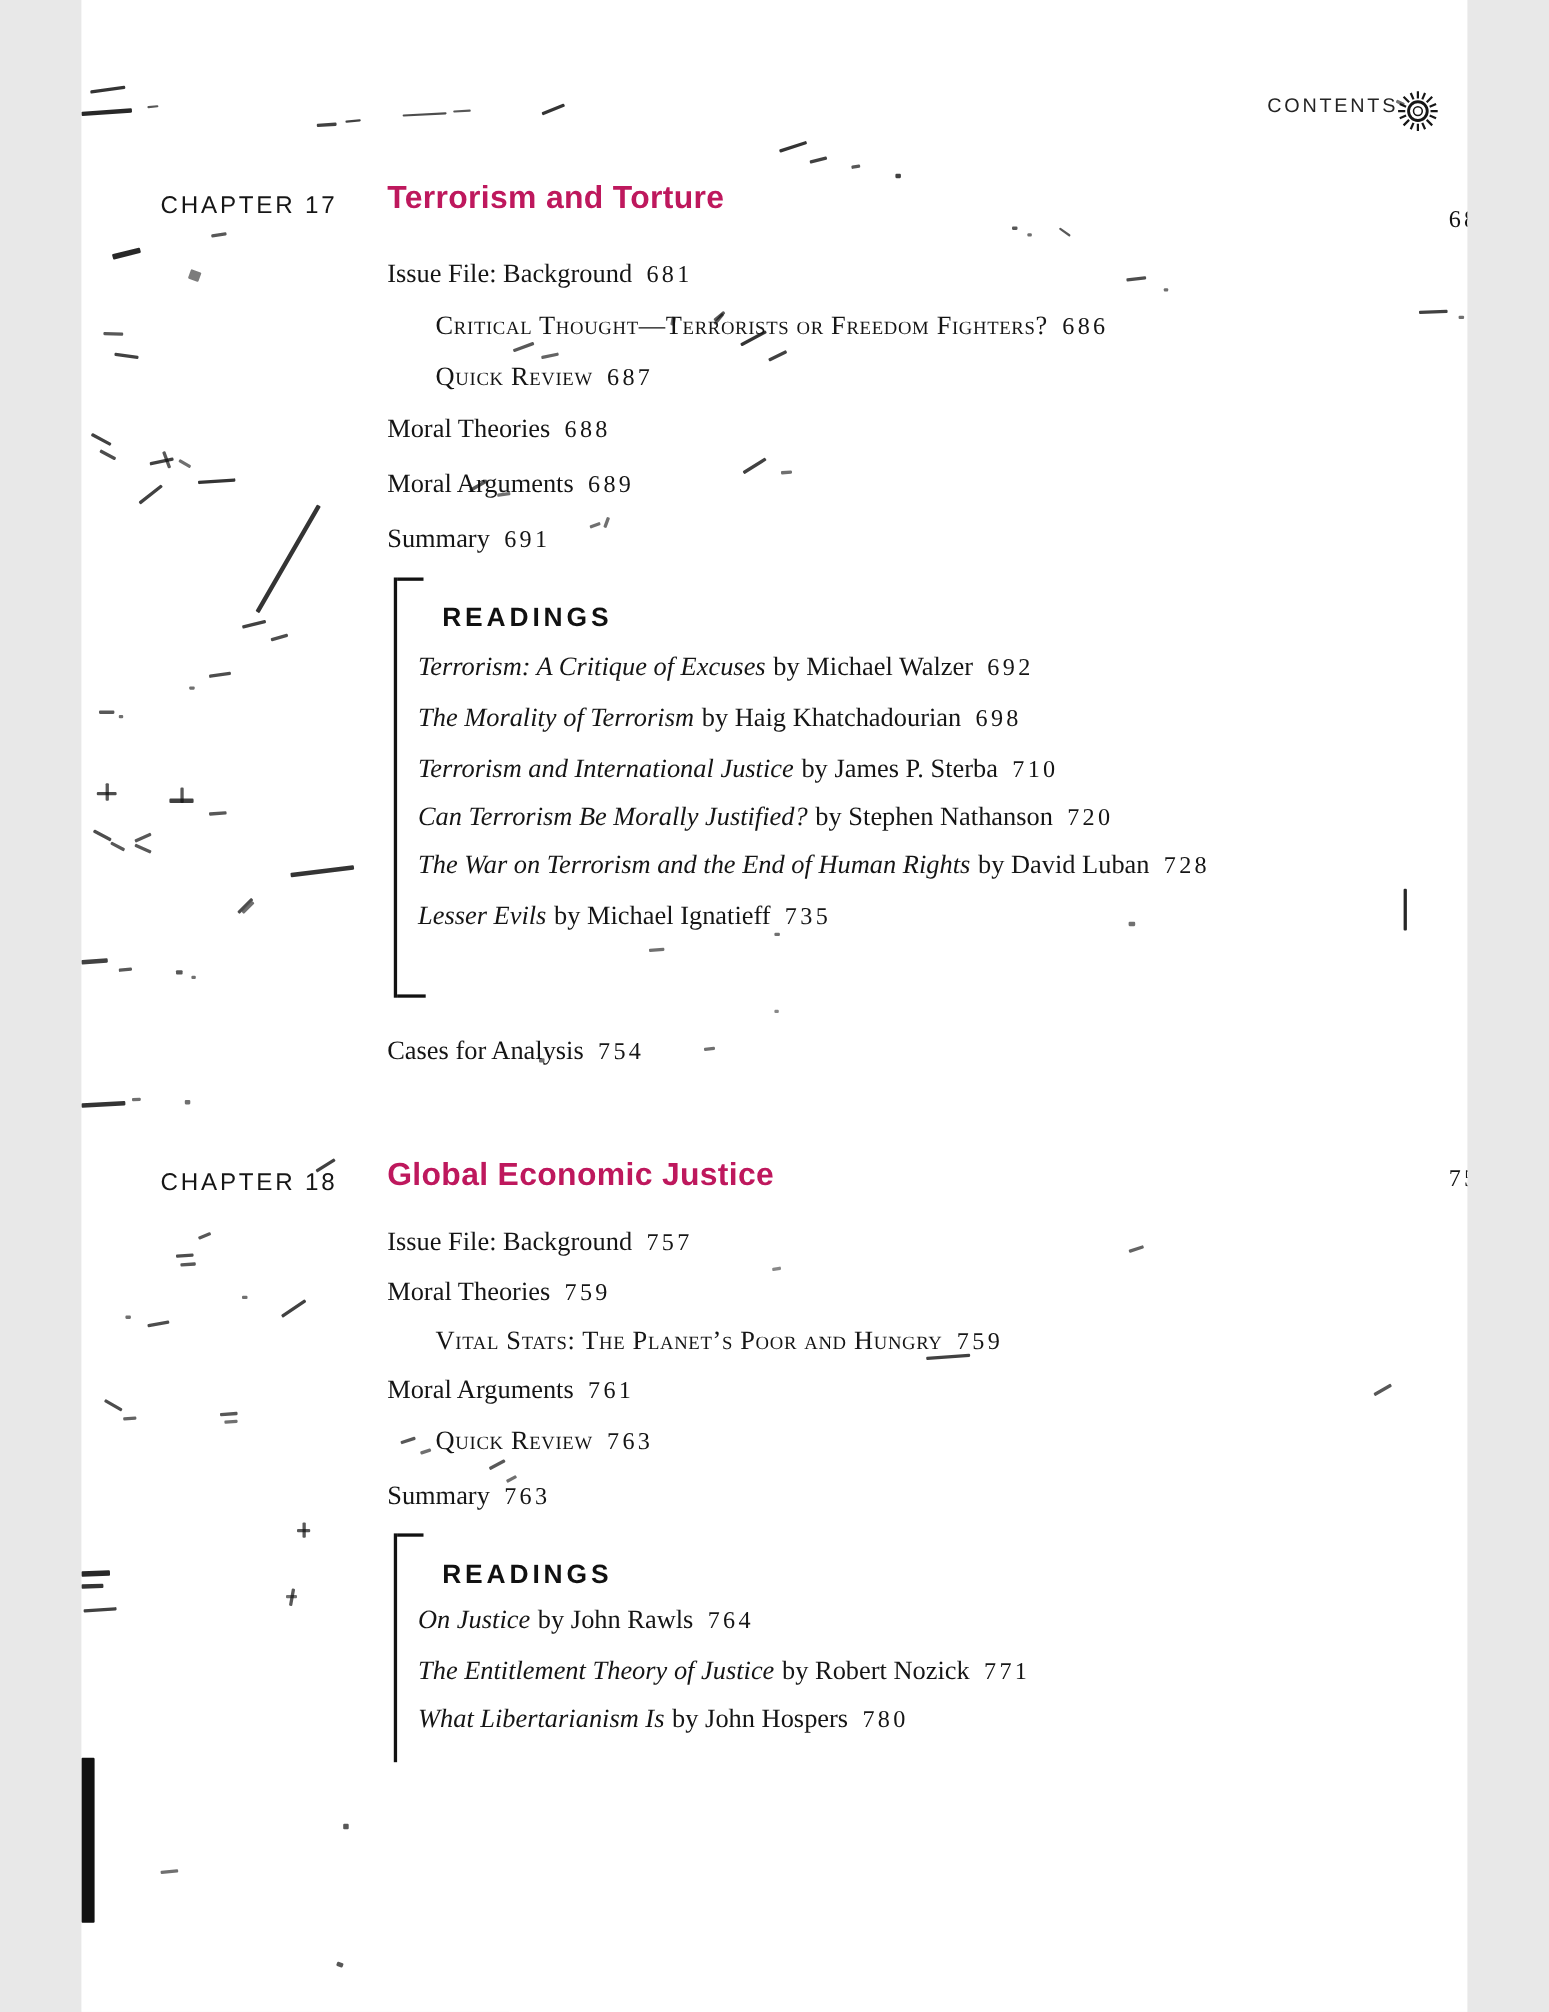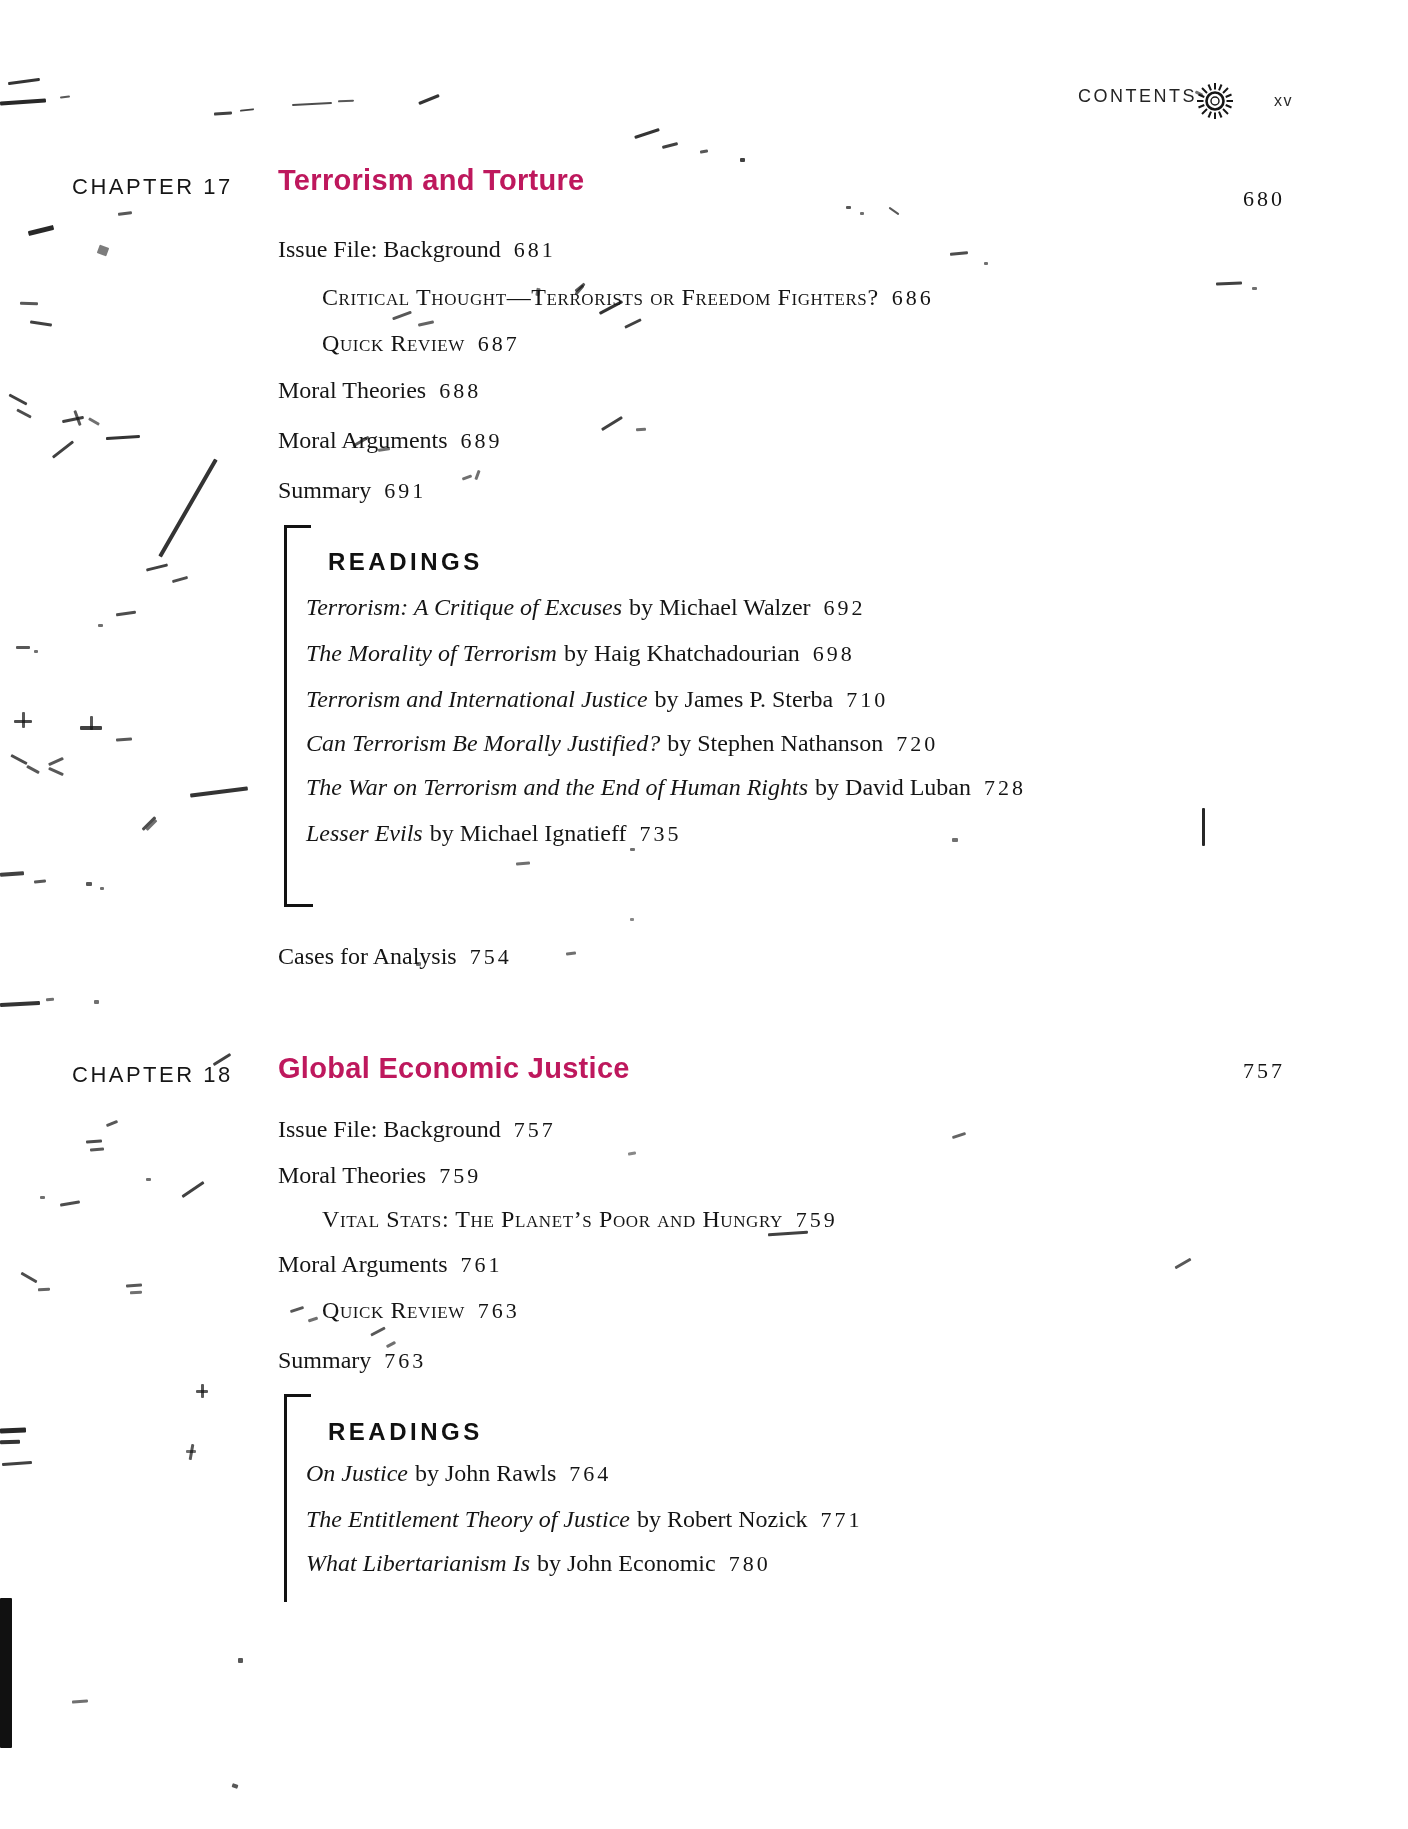--- a/index.html
+++ b/index.html
@@ -1,17 +1,17 @@
 <!DOCTYPE html>
 <html><head>
 <meta charset="utf-8">
 <style>
   html,body{margin:0;padding:0;background:#e8e8e8;}
   #page{
-    position:relative;width:1408px;height:1829px;margin:0 auto;
+    position:relative;width:1260px;height:1829px;margin:0 auto;
     background:#ffffff;overflow:hidden;
     font-family:"Liberation Serif",serif;color:#141414;
   }
   .abs{position:absolute;white-space:nowrap;}
   
   .contents-label{font-family:"Liberation Sans",sans-serif;font-size:18px;letter-spacing:2.5px;color:#242424;}
   .folio{font-family:"Liberation Sans",sans-serif;font-size:16px;letter-spacing:1.5px;color:#2b2b2b;}
   
   .chapter-label{font-family:"Liberation Sans",sans-serif;font-size:22px;letter-spacing:2.5px;color:#161616;}
   .chapter-title{font-family:"Liberation Sans",sans-serif;font-weight:bold;font-size:29px;letter-spacing:.3px;color:#be185d;}
@@ -94,21 +94,21 @@
   <div class="abs line sc" style="left:322px;top:1206px"><span>Vital Stats: The Planet’s Poor and Hungry</span><span class="pg">759</span></div>
   <div class="abs line" style="left:278px;top:1251px"><span>Moral Arguments</span><span class="pg">761</span></div>
   <div class="abs line sc" style="left:322px;top:1297px"><span>Quick Review</span><span class="pg">763</span></div>
   <div class="abs line" style="left:278px;top:1347px"><span>Summary</span><span class="pg">763</span></div>
 
   <div class="bracket tick-top" style="left:284px;top:1394px;height:208px"></div>
   <div class="abs readings-head" style="left:306px;top:1418px">READINGS</div>
 
   <div class="abs line" style="left:306px;top:1460px"><span class="rtitle">On Justice</span><span class="rrest">by John Rawls</span><span class="pg">764</span></div>
   <div class="abs line" style="left:306px;top:1506px"><span class="rtitle">The Entitlement Theory of Justice</span><span class="rrest">by Robert Nozick</span><span class="pg">771</span></div>
-  <div class="abs line" style="left:306px;top:1550px"><span class="rtitle">What Libertarianism Is</span><span class="rrest">by John Economic</span><span class="pg">780</span></div>
+  <div class="abs line" style="left:306px;top:1550px"><span class="rtitle">What Libertarianism Is</span><span class="rrest">by John Hospers</span><span class="pg">780</span></div>
 
   <div id="noise-layer">
       <div class="noise" style="left: 8px; top: 80px; width: 32px; height: 3px; transform: rotate(-8deg); opacity: 0.85;"></div>
       <div class="noise" style="left: 0px; top: 100px; width: 46px; height: 4px; transform: rotate(-4deg); opacity: 0.9;"></div>
       <div class="noise" style="left: 60px; top: 96px; width: 10px; height: 2px; transform: rotate(-6deg); opacity: 0.7;"></div>
       <div class="noise" style="left: 214px; top: 112px; width: 18px; height: 3px; transform: rotate(-4deg); opacity: 0.8;"></div>
       <div class="noise" style="left: 240px; top: 109px; width: 14px; height: 2px; transform: rotate(-6deg); opacity: 0.8;"></div>
       <div class="noise" style="left: 292px; top: 103px; width: 40px; height: 2px; transform: rotate(-3deg); opacity: 0.75;"></div>
       <div class="noise" style="left: 338px; top: 100px; width: 16px; height: 2px; transform: rotate(-3deg); opacity: 0.7;"></div>
       <div class="noise" style="left: 418px; top: 98px; width: 22px; height: 3px; transform: rotate(-22deg); opacity: 0.85;"></div>

